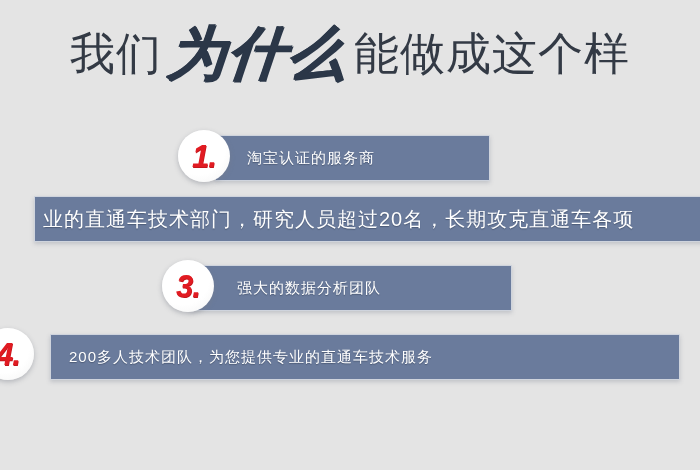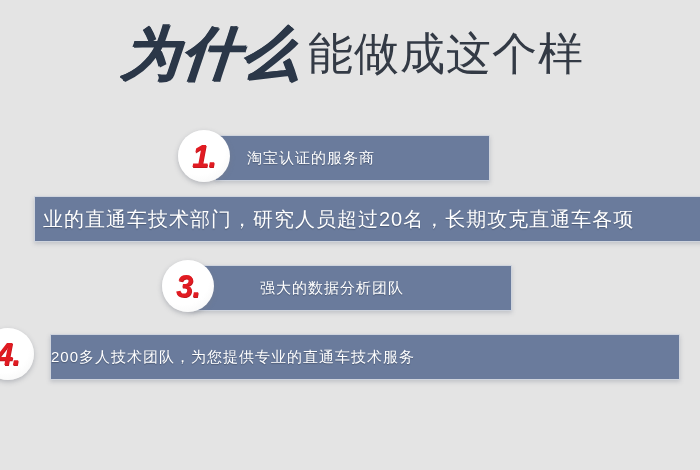--- a/index.html
+++ b/index.html
@@ -107,35 +107,36 @@
   #row-1 .badge { left: 178px; top: -5px; }
 
   
   #row-2 { left: 0; top: 196px; width: 700px; margin-left: 48px; }
   #row-2 .bar { left: -14px; width: 728px; }
   #row-2 .bar-text { margin-left: 8px; font-size: 20px; }
 
   
   #row-3 { left: 0; top: 265px; width: 700px; }
   #row-3 .bar { left: 190px; width: 322px; }
-  #row-3 .bar-text { margin-left: 69px; }
+  #row-3 .bar-text { margin-left: 46px; }
   #row-3 .badge { left: 162px; top: -5px; }
 
   
   #row-4 { left: 0; top: 334px; width: 700px; }
   #row-4 .bar { left: 50px; width: 630px; }
-  #row-4 .bar-text { }
+  #row-4 .bar-text { margin-left: 18px; }
   #row-4 .badge { left: -18px; top: -6px; }
 </style>
 </head>
 <body>
 
 <div class="poster">
 
   <div class="headline">
+    <span class="plain">我们</span>
       <span class="brush">为什么</span>
       <span class="plain">能做成这个样</span>
   </div>
 
   <div class="row" id="row-1">
     <div class="bar">
       <span class="bar-text">淘宝认证的服务商</span>
     </div>
     <div class="badge">
       <span>1.</span>

